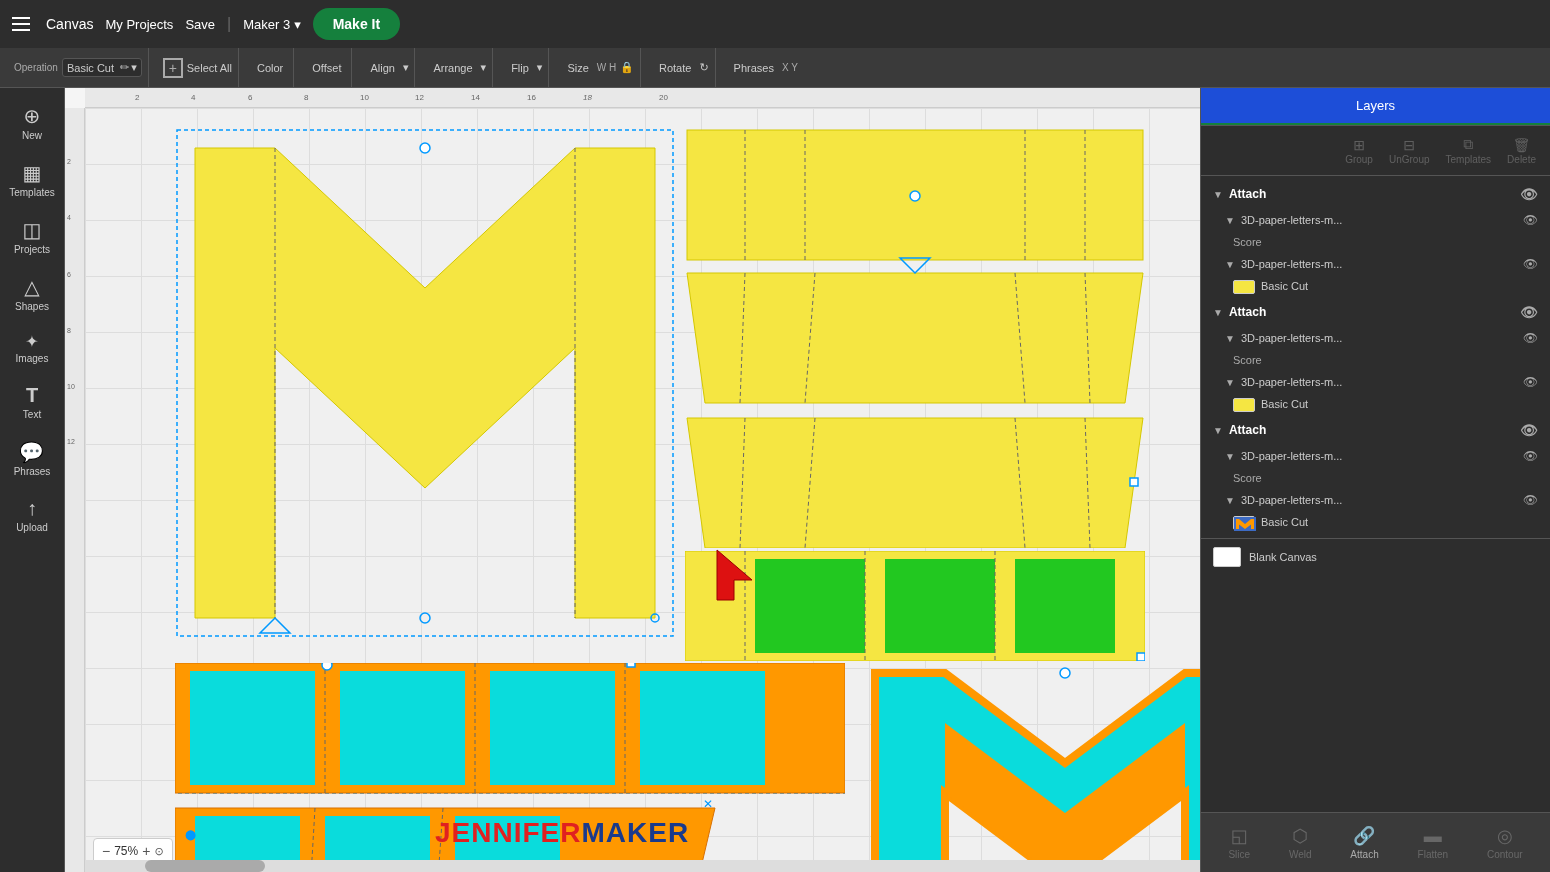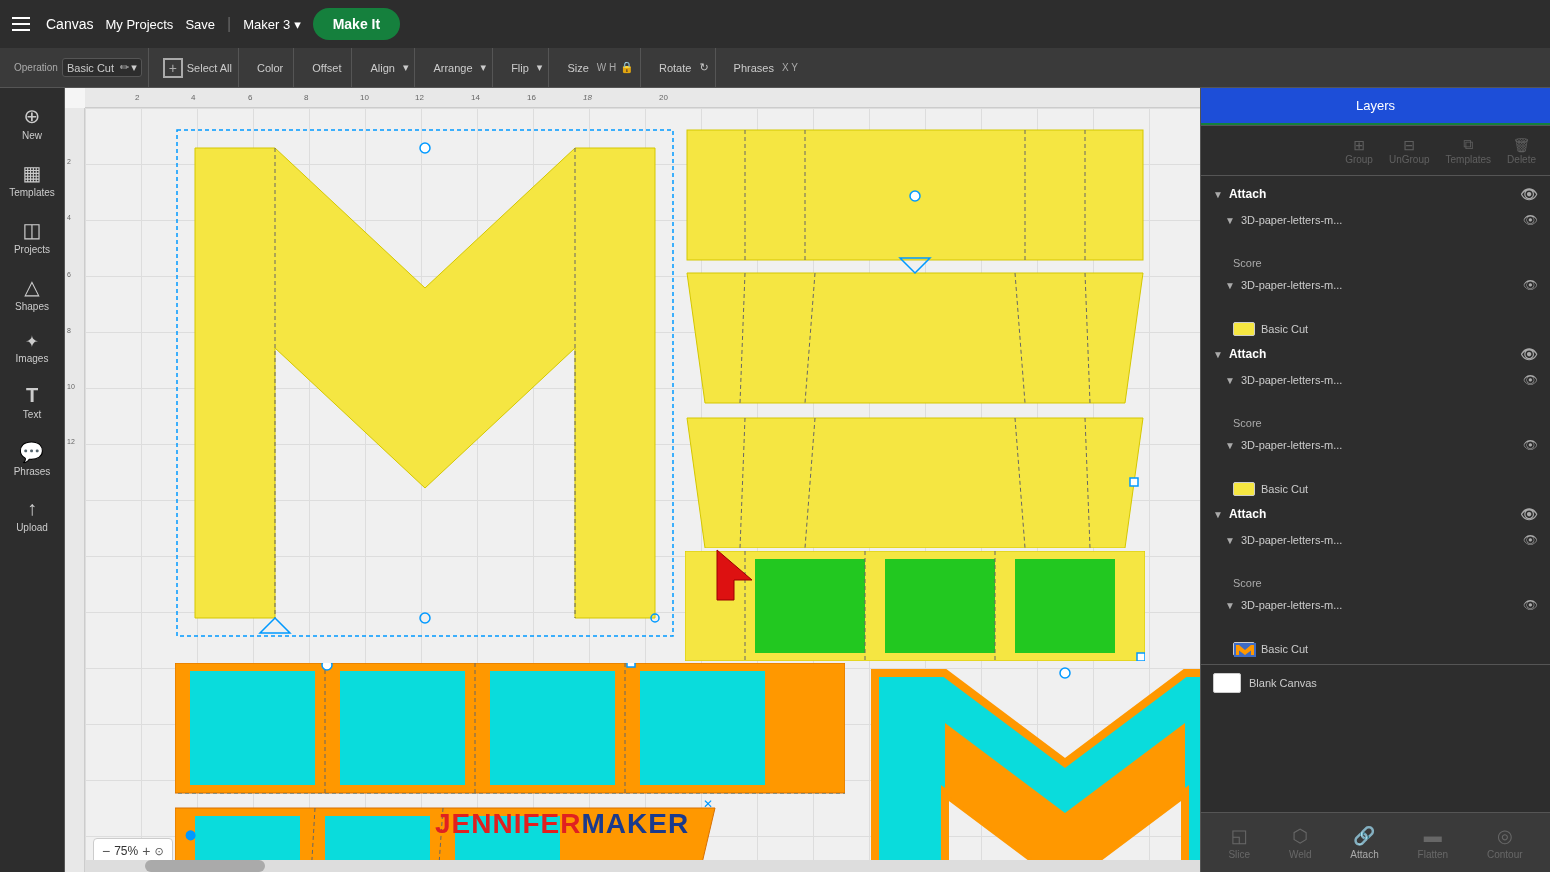--- a/index.html
+++ b/index.html
@@ -137,22 +137,22 @@
 
     .layer-item {
       display: flex; align-items: center; gap: 6px;
       padding: 5px 12px 5px 24px; font-size: 11px; color: #ccc; cursor: pointer;
     }
     .layer-item .layer-chevron { color: #aaa; font-size: 10px; }
     .layer-item .layer-name { flex: 1; color: #ccc; font-size: 11px; }
     .layer-item .layer-eye { color: #aaa; cursor: pointer; font-size: 12px; }
 
     .layer-sublabel {
-      display: flex; align-items: center; gap: 6px;
-      padding: 4px 12px 4px 32px; font-size: 11px; color: #aaa; margin-top: 21px;
+      display: flex; gap: 6px;
+      padding: 4px 12px 4px 32px; font-size: 11px; color: #aaa;
     }
     .layer-sublabel .swatch { width: 22px; height: 14px; border-radius: 2px; flex-shrink: 0; }
     .layer-sublabel .cut-label { font-size: 11px; color: #ccc; }
 
     
     .blank-canvas-row {
       display: flex; align-items: center; gap: 8px;
       padding: 8px 12px; border-top: 1px solid #555; margin-top: 4px;
     }
     .blank-canvas-swatch { width: 28px; height: 20px; background: #fff; border: 1px solid #ccc; border-radius: 2px; }
@@ -427,21 +427,21 @@
         <svg viewBox="0 0 400 240" xmlns="http://www.w3.org/2000/svg">
 
           <path d="M10,10 L80,10 L200,100 L320,10 L390,10 L390,230 L320,230 L320,130 L200,220 L80,130 L80,230 L10,230 Z" fill="#0adcdc" stroke="#ff9800" stroke-width="8"></path>
 
           <path d="M80,60 L200,150 L320,60 L320,130 L200,220 L80,130 Z" fill="#ff9800"></path>
 
           <circle cx="200" cy="10" r="5" fill="white" stroke="#0099ff" stroke-width="1.5"></circle>
         </svg>
       </div>
 
-      <div class="watermark" style="bottom:32px;left:350px;">
+      <div class="watermark" style="bottom:23px;left:350px;">
         <span class="red">JENNIFER</span><span class="blue">MAKER</span>
       </div>
 
       <div id="zoom-control">
         <button>−</button>
         <span>75%</span>
         <button>+</button>
         <button style="font-size:11px;">⊙</button>
       </div>
 

